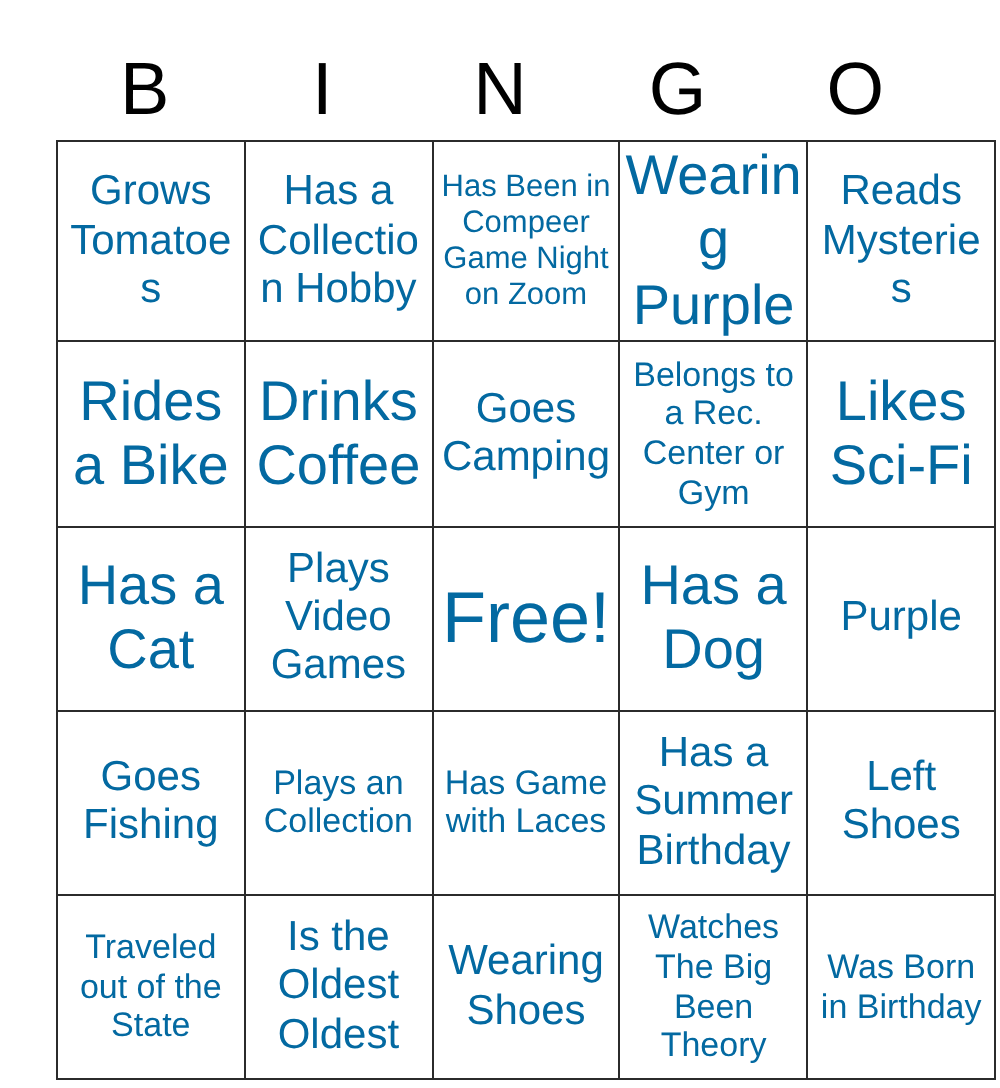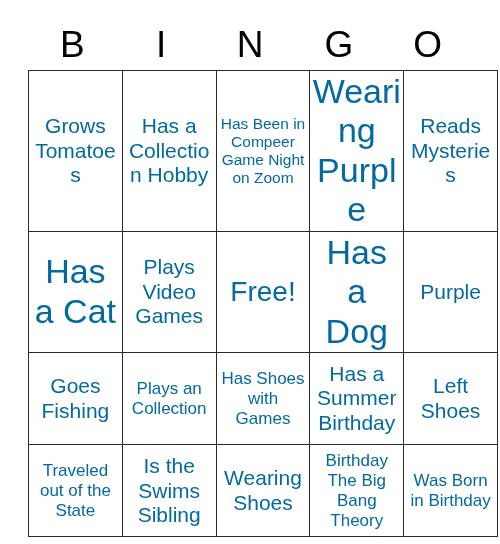--- a/index.html
+++ b/index.html
@@ -61,22 +61,22 @@
     overflow: hidden;
   }
   .cell-text {
     display: block;
     line-height: 1.16;
     color: #0369a1;
     font-weight: 400;
     word-wrap: break-word;
   }
   
-  .sz-xl { font-size: 28px; }
-  .sz-lg { font-size: 34px; }
+  .sz-xl { font-size: 36px; }
+  .sz-lg { font-size: 28px; }
   .sz-md { font-size: 21px; }
   .sz-sm { font-size: 17px; }
   .sz-xs { font-size: 15.5px; }
 </style>
 </head>
 <body>
 
 <div id="card">
 
   <div id="header-row">
@@ -101,20 +101,37 @@
           </td>
         <td>
             <span class="cell-text sz-lg">Wearing Purple</span>
           </td>
         <td>
             <span class="cell-text sz-md">Reads Mysteries</span>
           </td>
       </tr>
       <tr>
         <td>
+            <span class="cell-text sz-lg">Rides a Bike</span>
+          </td>
+        <td>
+            <span class="cell-text sz-lg">Drinks Coffee</span>
+          </td>
+        <td>
+            <span class="cell-text sz-md">Goes Camping</span>
+          </td>
+        <td>
+            <span class="cell-text sz-sm">Belongs to a Rec. Center or Gym</span>
+          </td>
+        <td>
+            <span class="cell-text sz-lg">Likes Sci-Fi</span>
+          </td>
+      </tr>
+      <tr>
+        <td>
             <span class="cell-text sz-lg">Has a Cat</span>
           </td>
         <td>
             <span class="cell-text sz-md">Plays Video Games</span>
           </td>
         <td>
             <span class="cell-text sz-xl">Free!</span>
           </td>
         <td>
             <span class="cell-text sz-lg">Has a Dog</span>
@@ -124,41 +141,41 @@
           </td>
       </tr>
       <tr>
         <td>
             <span class="cell-text sz-md">Goes Fishing</span>
           </td>
         <td>
             <span class="cell-text sz-sm">Plays an Collection</span>
           </td>
         <td>
-            <span class="cell-text sz-sm">Has Shoes with Games</span>
+            <span class="cell-text sz-sm">Has Game with Laces</span>
           </td>
         <td>
             <span class="cell-text sz-md">Has a Summer Birthday</span>
           </td>
         <td>
             <span class="cell-text sz-md">Left Shoes</span>
           </td>
       </tr>
       <tr>
         <td>
             <span class="cell-text sz-sm">Traveled out of the State</span>
           </td>
         <td>
-            <span class="cell-text sz-md">Is the Swims Sibling</span>
+            <span class="cell-text sz-md">Is the Oldest Oldest</span>
           </td>
         <td>
             <span class="cell-text sz-md">Wearing Shoes</span>
           </td>
         <td>
-            <span class="cell-text sz-sm">Birthday The Big Bang Theory</span>
+            <span class="cell-text sz-sm">Watches The Big Been Theory</span>
           </td>
         <td>
             <span class="cell-text sz-sm">Was Born in Birthday</span>
           </td>
       </tr>
     </tbody>
   </table>
 
 </div>
 

